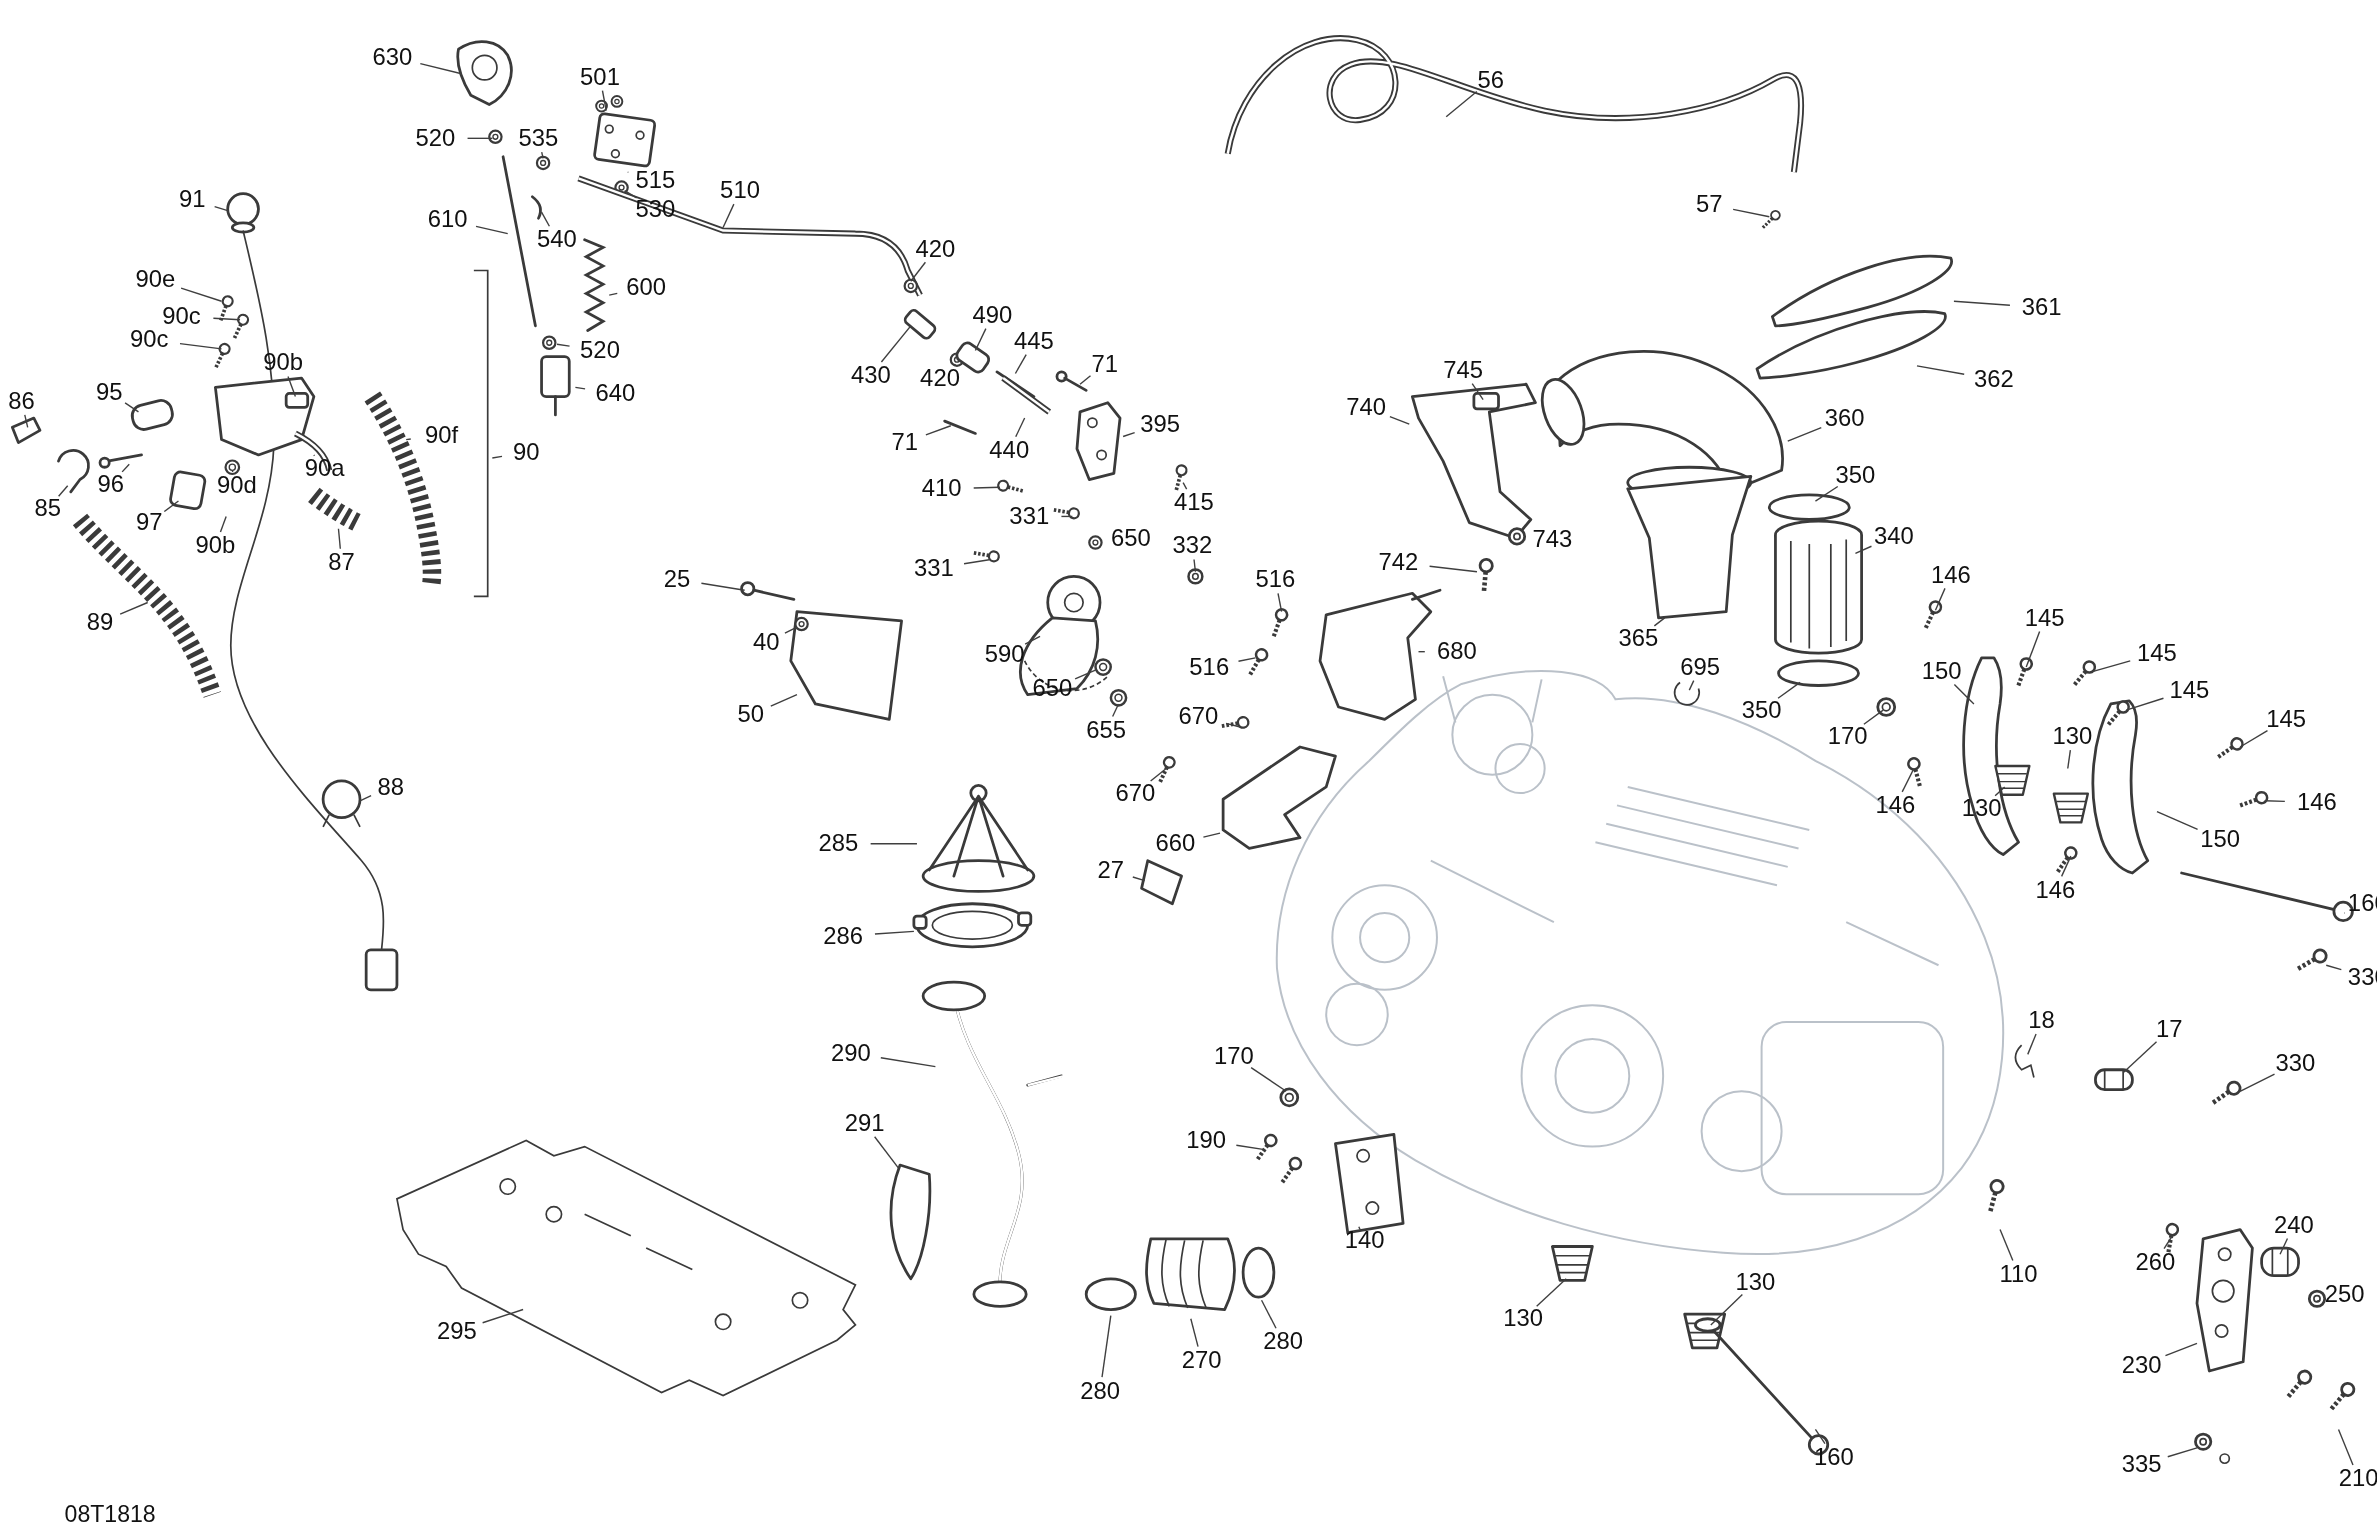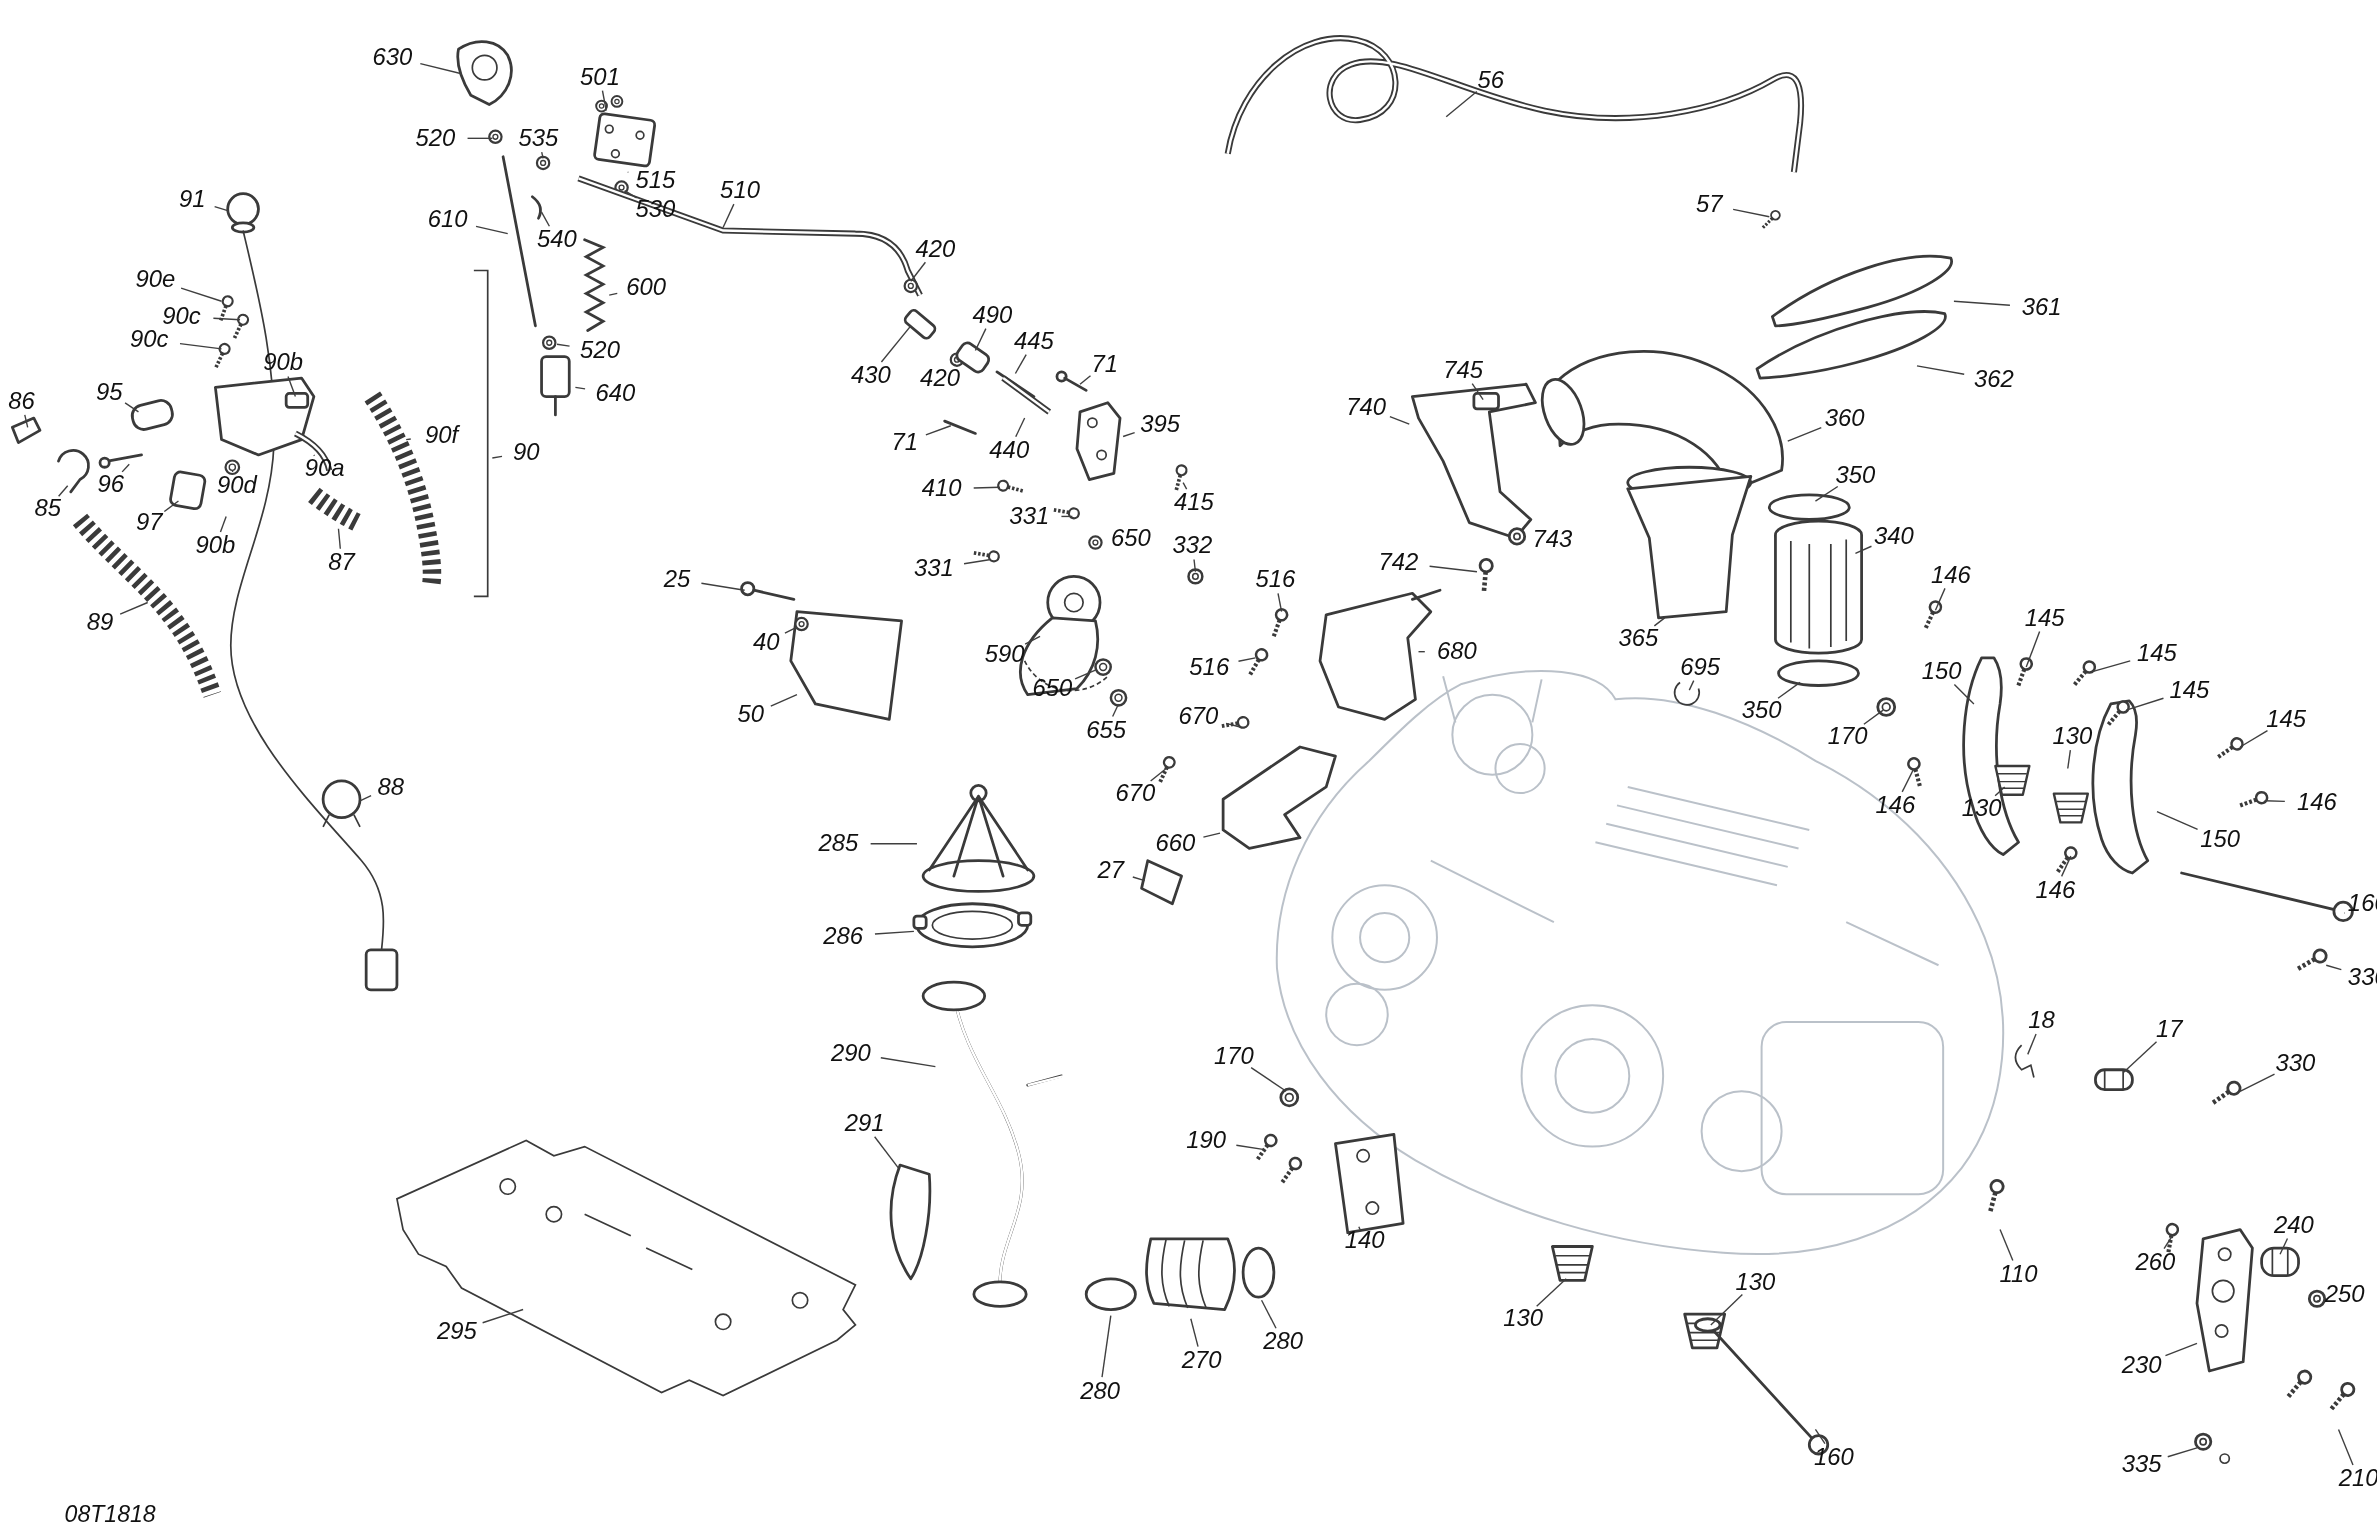--- a/index.html
+++ b/index.html
@@ -1,16 +1,16 @@
 <!DOCTYPE html>
 <html style="font-size:12.7px"><head>
 <meta charset="utf-8">
 <style>
   html,body{margin:0;padding:0;background:#fff;}
-  .canvas{position:relative;width:2377px;height:1537px;background:#ffffff;overflow:hidden;font-style:italic;}
+  .canvas{position:relative;width:2377px;height:1537px;background:#ffffff;overflow:hidden;}
   svg{display:block;}
   .part-label{font-family:"Liberation Sans",sans-serif;font-size:15.5px;fill:#111;}
   .code-text{font-family:"Liberation Sans",sans-serif;font-size:15px;fill:#111;}
   .leader{stroke:#3f3f3f;stroke-width:0.9;}
   .p{fill:#ffffff;stroke:#3a3a3a;stroke-width:1.8;stroke-linejoin:round;}
   .ln{fill:none;stroke:#3a3a3a;stroke-width:1.8;stroke-linecap:round;}
   .thin{fill:none;stroke:#3a3a3a;stroke-width:1.1;}
   .faint{fill:none;stroke:#aab2bc;stroke-width:1.3;}
   .rib{fill:none;stroke:#3a3a3a;stroke-width:1.1;}
   .corr{fill:none;stroke:#3a3a3a;stroke-width:12;stroke-dasharray:3 3;}

